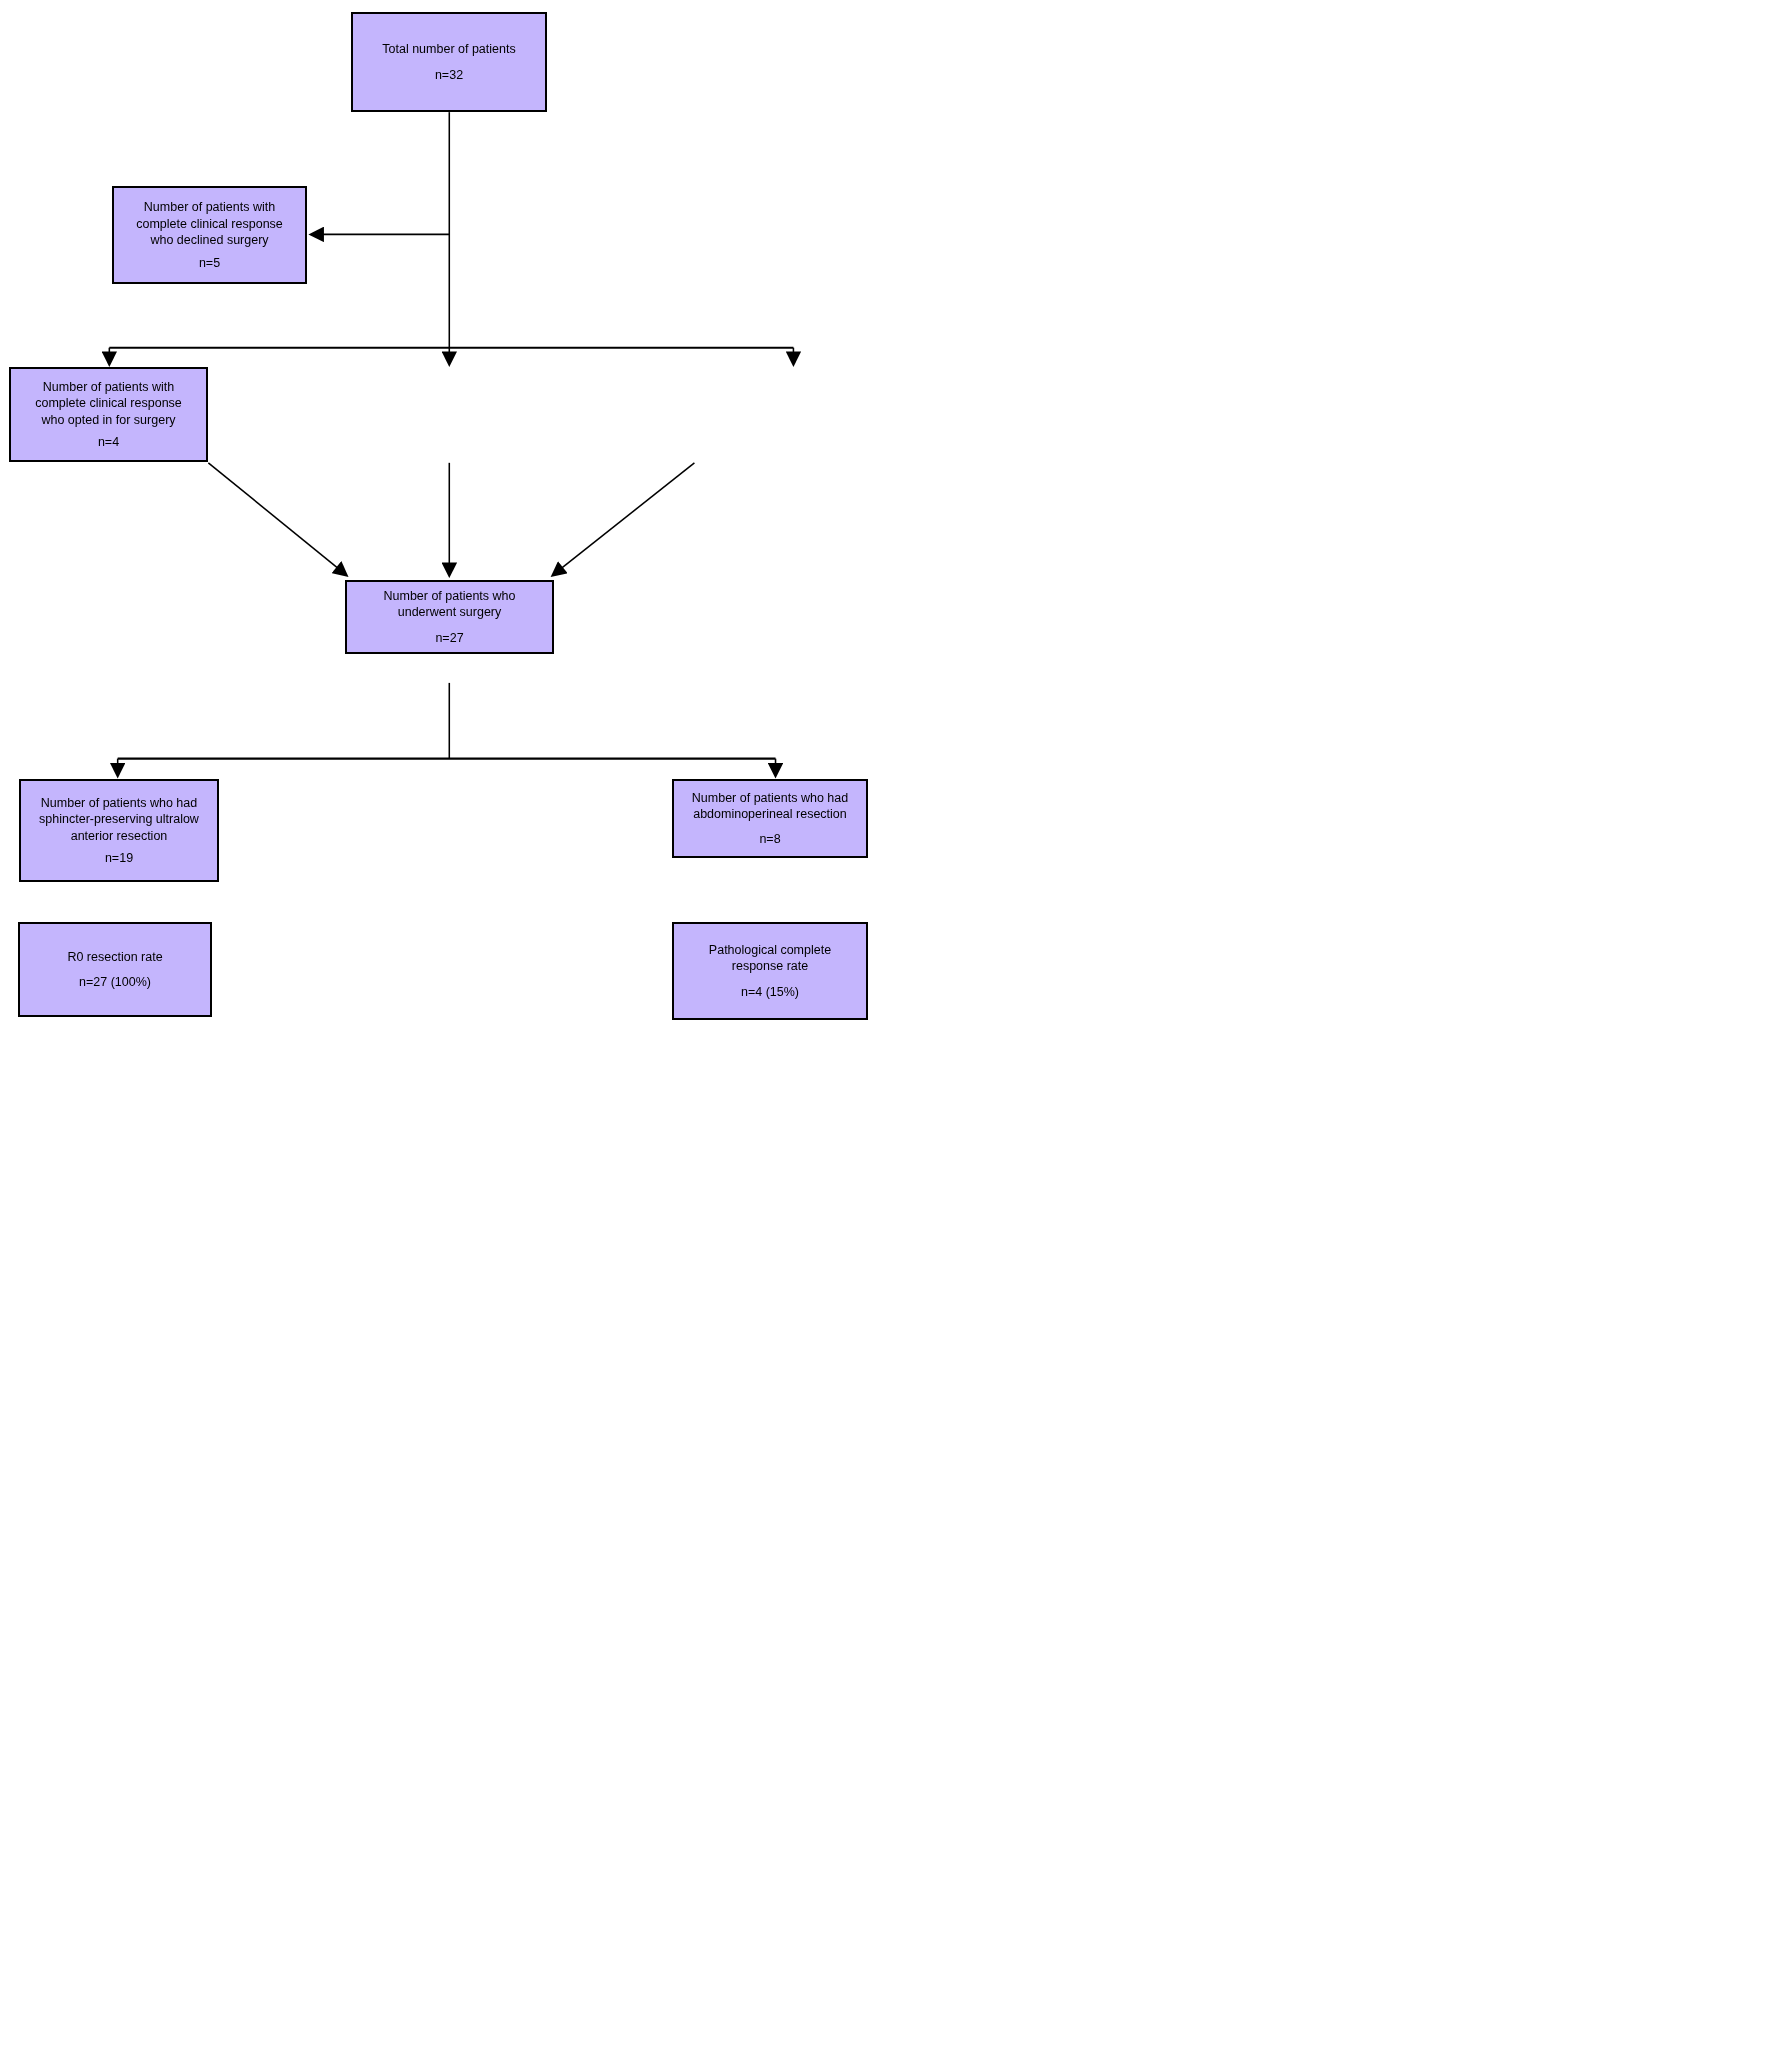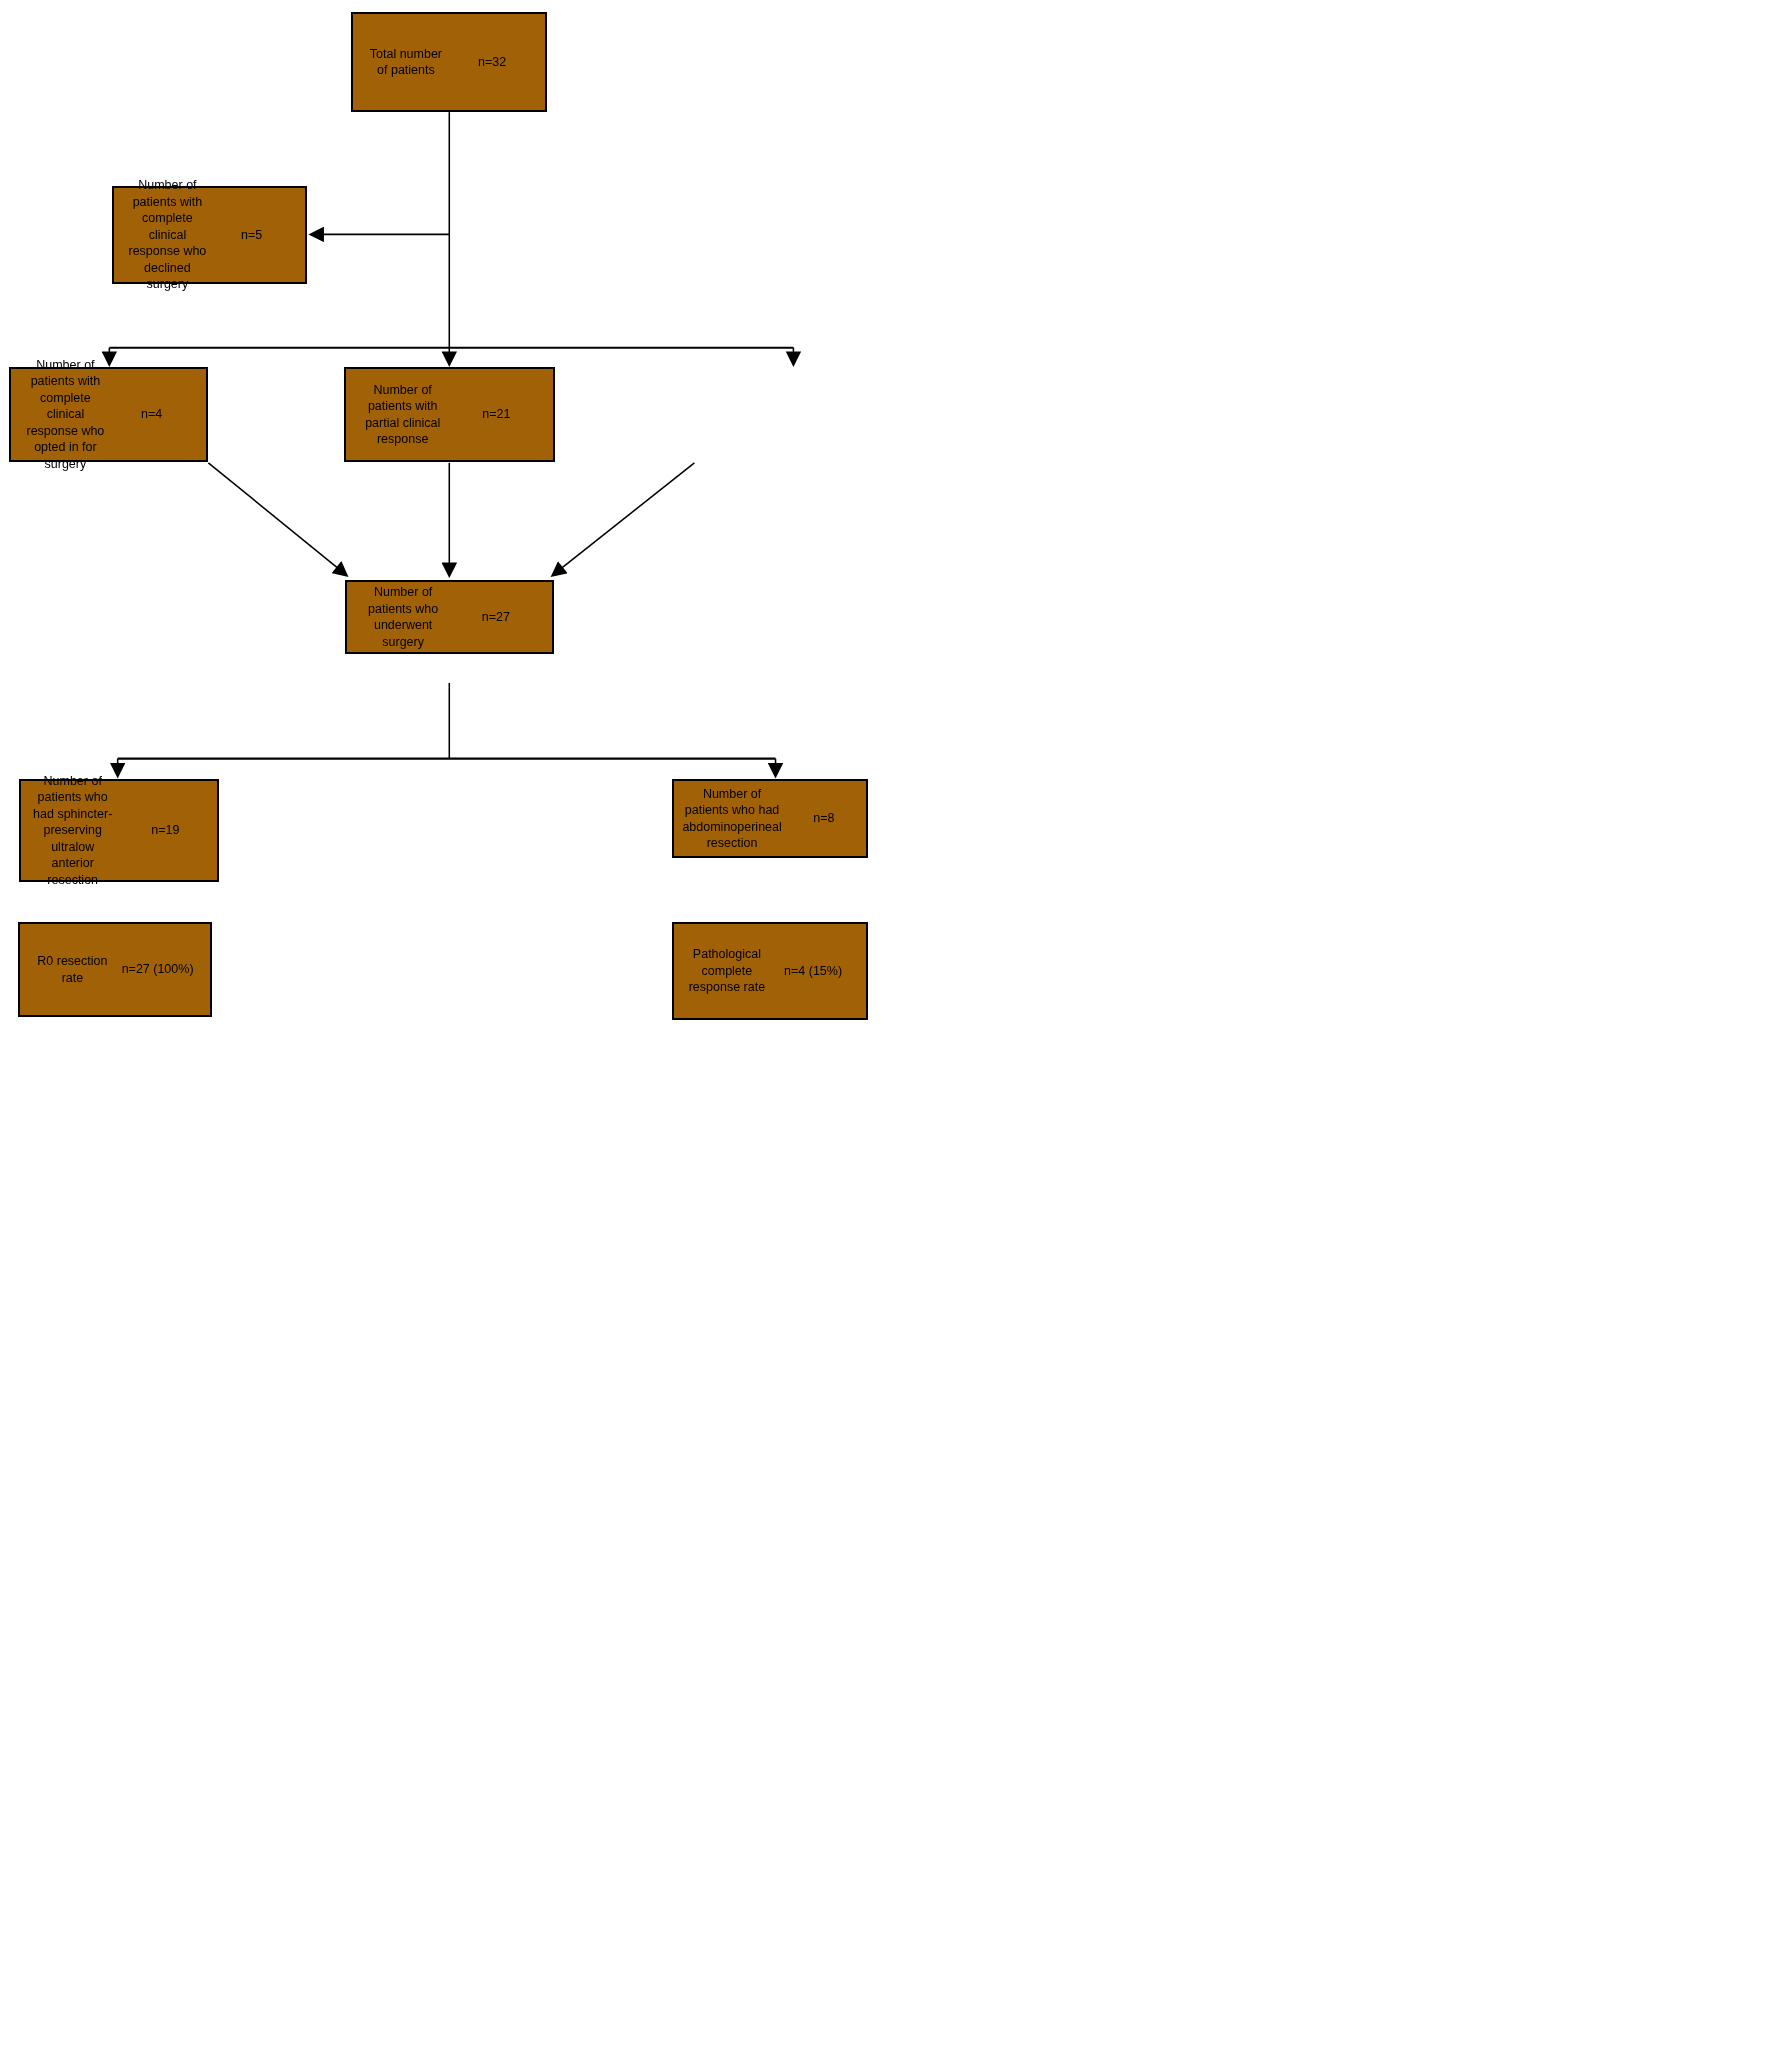--- a/index.html
+++ b/index.html
@@ -8,23 +8,23 @@
     width:895px;height:1033px;
     background:#ffffff;
     font-family:"Liberation Sans", sans-serif;
     color:#000000;
   }
   .connectors{position:absolute;left:0;top:0;width:895px;height:1033px;}
   .node{
     position:absolute;
     box-sizing:border-box;
     border:2.4px solid #000000;
-    background:#a16207;
+    background:#c4b5fd;
     display:flex;
-    flex-direction:row;
+    flex-direction:column;
     align-items:center;
     justify-content:center;
     text-align:center;
     gap:9px;
     padding:3.6px 14.3px;
     font-size:12.5px;
     line-height:1.32;
     font-weight:400;
   }
   .node .lbl{width:100%;}
@@ -72,24 +72,20 @@
   <div class="node" style="left:112px;top:186px;width:195px;height:98px;gap:6px;">
     <div class="lbl">Number of patients with complete clinical response who declined surgery</div>
     <div class="val">n=5</div>
   </div>
 
   <div class="node" style="left:9px;top:367px;width:199px;height:95px;gap:6px;">
     <div class="lbl">Number of patients with complete clinical response who opted in for surgery</div>
     <div class="val">n=4</div>
   </div>
 
-  <div class="node" style="left:344px;top:367px;width:211px;height:95px;">
-    <div class="lbl">Number of patients with partial clinical response</div>
-    <div class="val">n=21</div>
-  </div>
 
 
   <div class="node" style="left:345px;top:580px;width:209px;height:74px;">
     <div class="lbl">Number of patients who underwent surgery</div>
     <div class="val">n=27</div>
   </div>
 
   <div class="node" style="left:19px;top:779px;width:200px;height:103px;gap:6px;padding:3.6px 8.4px;">
     <div class="lbl">Number of patients who had sphincter-preserving ultralow anterior resection</div>
     <div class="val">n=19</div>

